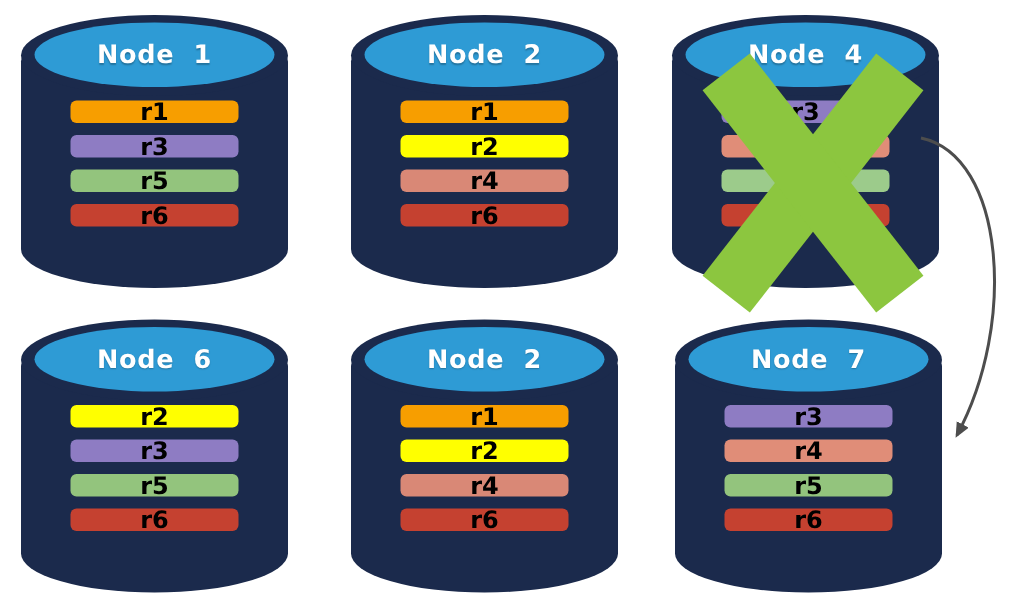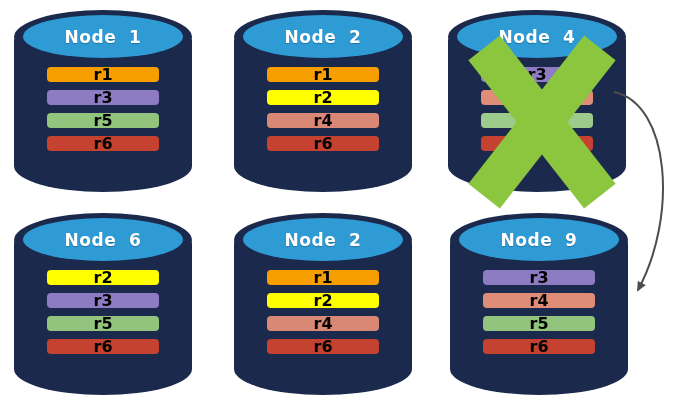--- a/index.html
+++ b/index.html
@@ -188,21 +188,21 @@
         <div class="row" style="background: rgb(255, 255, 0);">r2</div>
         <div class="row" style="background: rgb(217, 136, 118);">r4</div>
         <div class="row" style="background: rgb(197, 65, 48);">r6</div>
       </div>
   </div>
 
   <div class="node" style="left:450px; top:213px;">
     <div class="cyl-body"></div>
     <div class="cyl-cap">
       <div class="cyl-cap-inner">
-        <span class="node-title">Node  9</span>
+        <span class="node-title">Node  7</span>
       </div>
     </div>
     <div class="rows">
         <div class="row" style="background: rgb(142, 124, 195);">r3</div>
         <div class="row" style="background: rgb(224, 141, 120);">r4</div>
         <div class="row" style="background: rgb(147, 196, 125);">r5</div>
         <div class="row" style="background: rgb(197, 65, 48);">r6</div>
       </div>
   </div>
 

